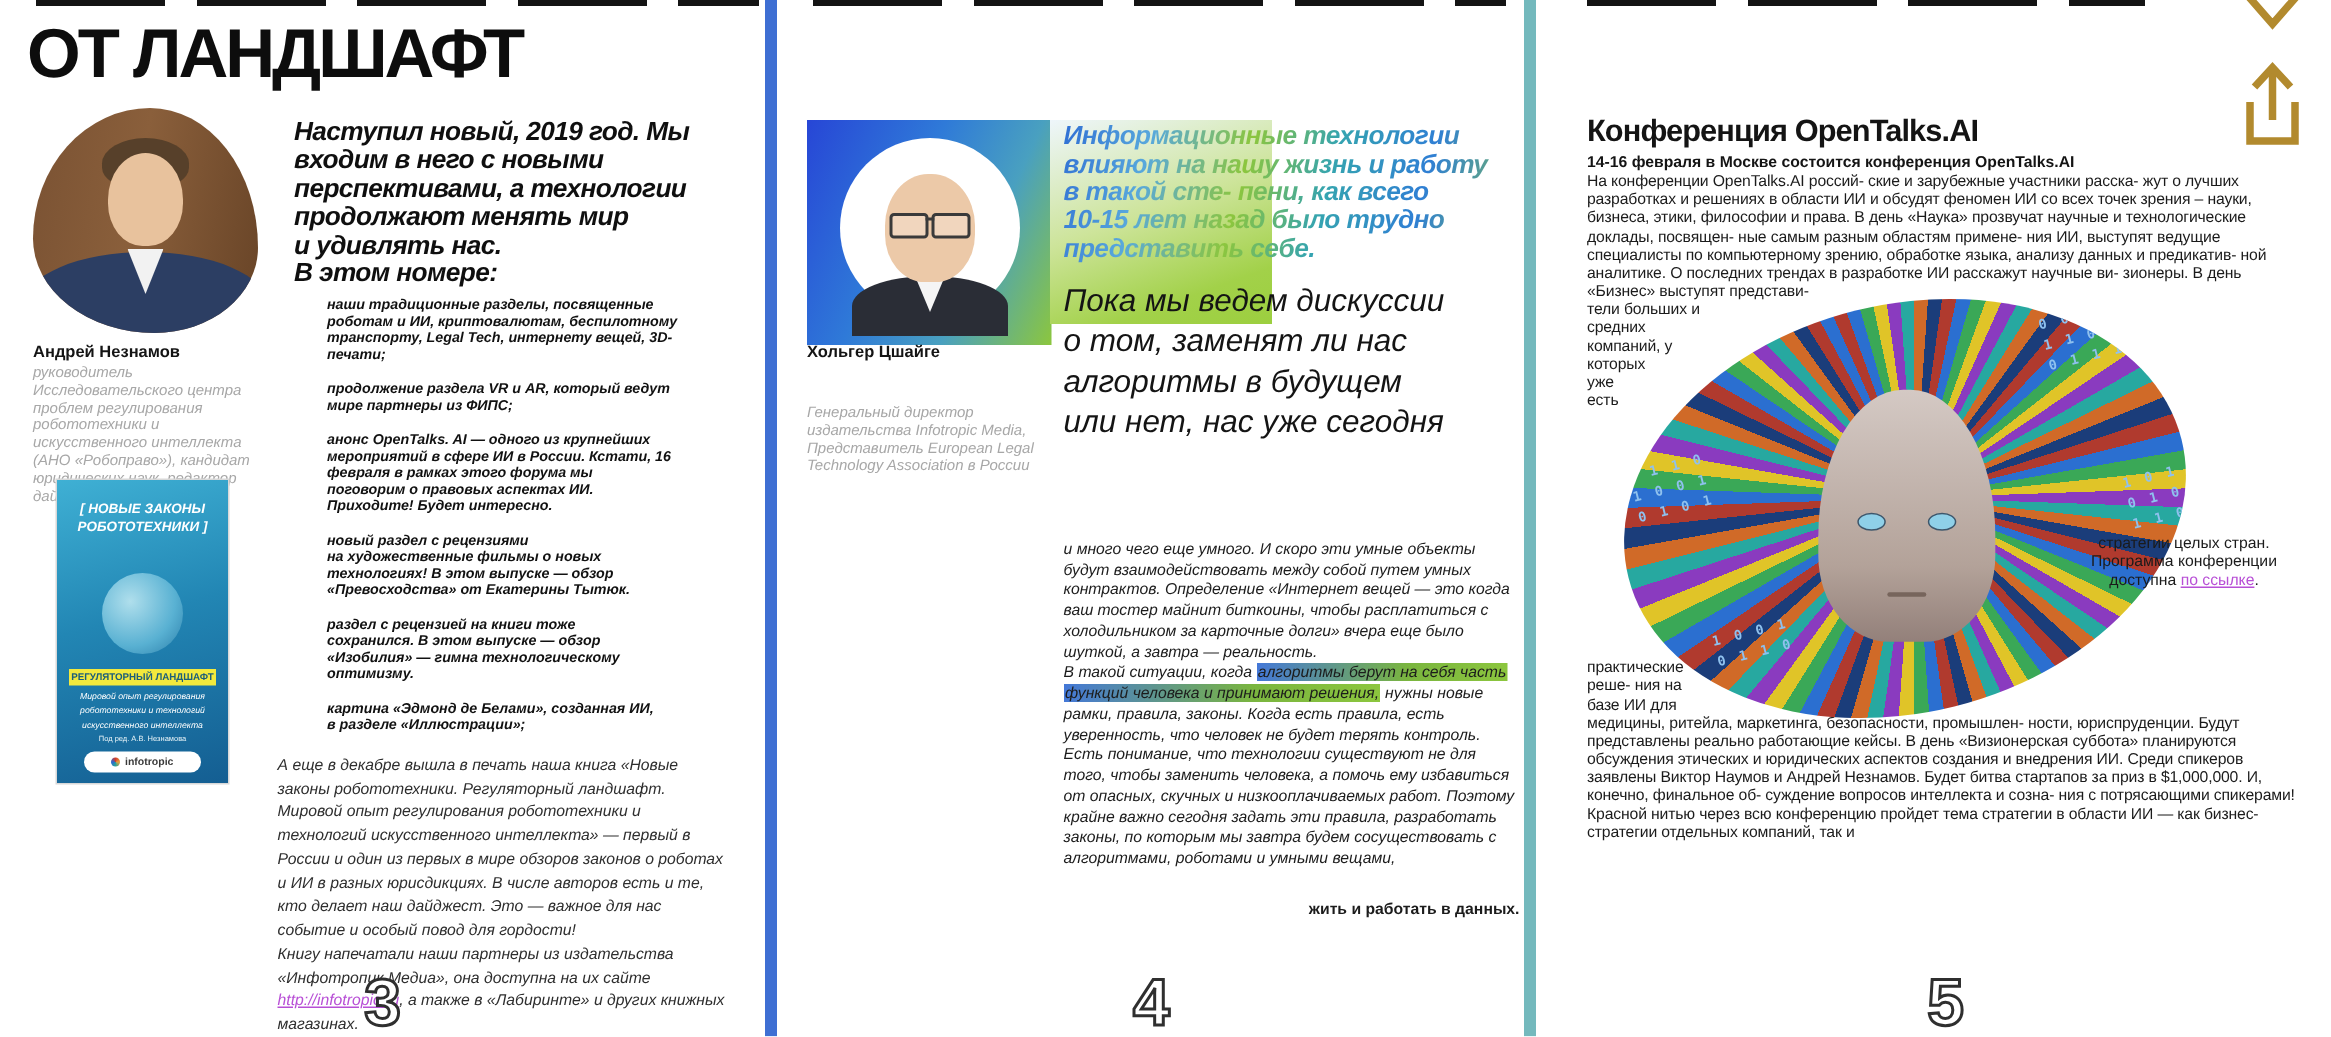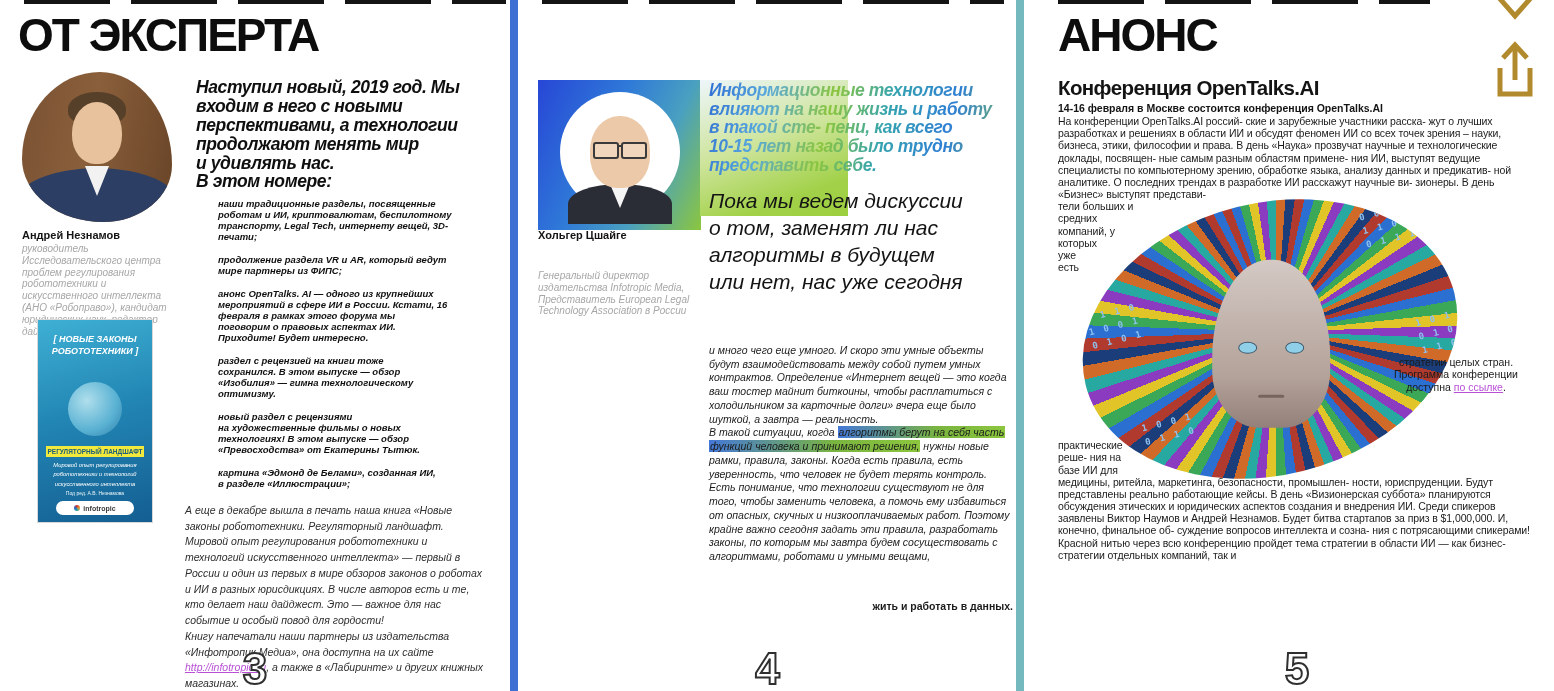--- a/index.html
+++ b/index.html
@@ -82,21 +82,21 @@
     background:linear-gradient(160deg,#eef6fb 0%,#cde49a 45%,#a2d149 80%,#9ccf3f 100%);}
   .p4-lead{position:absolute;left:189px;top:81px;width:315px;font-size:17.5px;line-height:1.07;
     font-weight:800;letter-spacing:-0.4px;
     background:linear-gradient(105deg,#2f6fd4 0%,#58a8dc 18%,#8cc63e 38%,#35a4b0 55%,#2f7fd4 74%,#8cc63e 100%);
     -webkit-background-clip:text;background-clip:text;color:transparent;}
   .p4-large{position:absolute;left:189px;top:188px;width:320px;font-size:21px;line-height:1.28;
     font-weight:400;color:#141414;}
   .p4-smart{position:absolute;left:189px;top:288px;width:308px;line-height:1.15;}
   .smart-prefix{font-size:11px;color:#222;}
   .smart-terms{font-size:23px;font-weight:700;letter-spacing:-0.5px;color:#0f0f0f;}
-  .p4-body{position:absolute;left:189px;top:330px;width:304px;font-size:10.5px;line-height:1.31;color:#1c1c1c;}
+  .p4-body{position:absolute;left:189px;top:346px;width:304px;font-size:10.5px;line-height:1.31;color:#1c1c1c;}
   .hl{background:linear-gradient(90deg,#4478d8 0%,#7ab53f 60%,#8cc63e 100%);
     -webkit-box-decoration-break:clone;box-decoration-break:clone;padding:0 1px;}
   .p4-closing{position:absolute;left:189px;top:600px;width:304px;text-align:right;
     font-size:10.5px;font-weight:600;color:#1c1c1c;}
 
   
   .icon-btn{position:absolute;cursor:pointer;}
   .chevron-wrap{left:450px;top:-10px;width:50px;height:36px;}
   .share-wrap{left:448px;top:40px;width:54px;height:60px;}
   .p5-heading{position:absolute;left:18px;top:76px;font-size:20.5px;font-weight:800;letter-spacing:-0.6px;}
@@ -126,21 +126,21 @@
 </head>
 <body>
 
 <div id="app">
 
   <div class="remnant r1"></div>
   <div class="remnant r2"></div>
   <div class="remnant r3"></div>
 
   <section class="page" id="page-editor">
-    <h1 class="page-title">ОТ ЭКСПЕРТА</h1>
+    <h1 class="page-title">ОТ ЛАНДШАФТ</h1>
 
     <div class="editor-photo">
       <div class="pe-suit"></div>
       <div class="pe-shirt"></div>
       <div class="pe-hair"></div>
       <div class="pe-face"></div>
     </div>
     <div class="author-name">Андрей Незнамов</div>
     <div class="author-role pre">руководитель
 Исследовательского центра
@@ -178,28 +178,28 @@
 роботам и ИИ, криптовалютам, беспилотному
 транспорту, Legal Tech, интернету вещей, 3D-
 печати;</div>
       <div class="item pre">продолжение раздела VR и AR, который ведут
 мире партнеры из ФИПС;</div>
       <div class="item pre">анонс OpenTalks. AI — одного из крупнейших
 мероприятий в сфере ИИ в России. Кстати, 16
 февраля в рамках этого форума мы
 поговорим о правовых аспектах ИИ.
 Приходите! Будет интересно.</div>
+      <div class="item pre">новый раздел с рецензиями
+на художественные фильмы о новых
+технологиях! В этом выпуске — обзор
+«Превосходства» от Екатерины Тытюк.</div>
       <div class="item pre">раздел с рецензией на книги тоже
 сохранился. В этом выпуске — обзор
 «Изобилия» — гимна технологическому
 оптимизму.</div>
-      <div class="item pre">новый раздел с рецензиями
-на художественные фильмы о новых
-технологиях! В этом выпуске — обзор
-«Превосходства» от Екатерины Тытюк.</div>
       <div class="item pre">картина «Эдмонд де Белами», созданная ИИ,
 в разделе «Иллюстрации»;</div>
     </div>
 
     <div class="p3-note pre">
       <span>А еще в декабре вышла в печать наша книга «Новые законы робототехники. Регуляторный ландшафт. Мировой опыт регулирования робототехники и технологий искусственного интеллекта» — первый в России и один из первых в мире обзоров законов о роботах и ИИ в разных юрисдикциях. В числе авторов есть и те, кто делает наш дайджест. Это — важное для нас событие и особый повод для гордости!
 Книгу напечатали наши партнеры из издательства «Инфотропик Медиа», она доступна на их сайте </span><a class="link">http://infotropic.ru</a><span>, а также в «Лабиринте» и других книжных магазинах.</span>
     </div>
 
     <div class="pagenum">3</div>
@@ -244,21 +244,20 @@
     </div>
 
     <div class="p4-closing">жить и работать в данных.</div>
 
     <div class="pagenum">4</div>
   </section>
 
   <div class="divider teal"></div>
 
   <section class="page" id="page-announce">
-    <h1 class="page-title">АНОНС</h1>
 
     <div class="icon-btn chevron-wrap">
       <svg width="50" height="36" viewBox="0 0 50 36">
         <polyline points="4,2 25,26 46,2" fill="none" stroke="#b28a2e" stroke-width="5"></polyline>
       </svg>
     </div>
     <div class="icon-btn share-wrap">
       <svg width="54" height="60" viewBox="0 0 54 60">
         <polyline points="12,28 12,54 42,54 42,28" fill="none" stroke="#b28a2e" stroke-width="5"></polyline>
         <line x1="27" y1="40" x2="27" y2="8" stroke="#b28a2e" stroke-width="5"></line>

